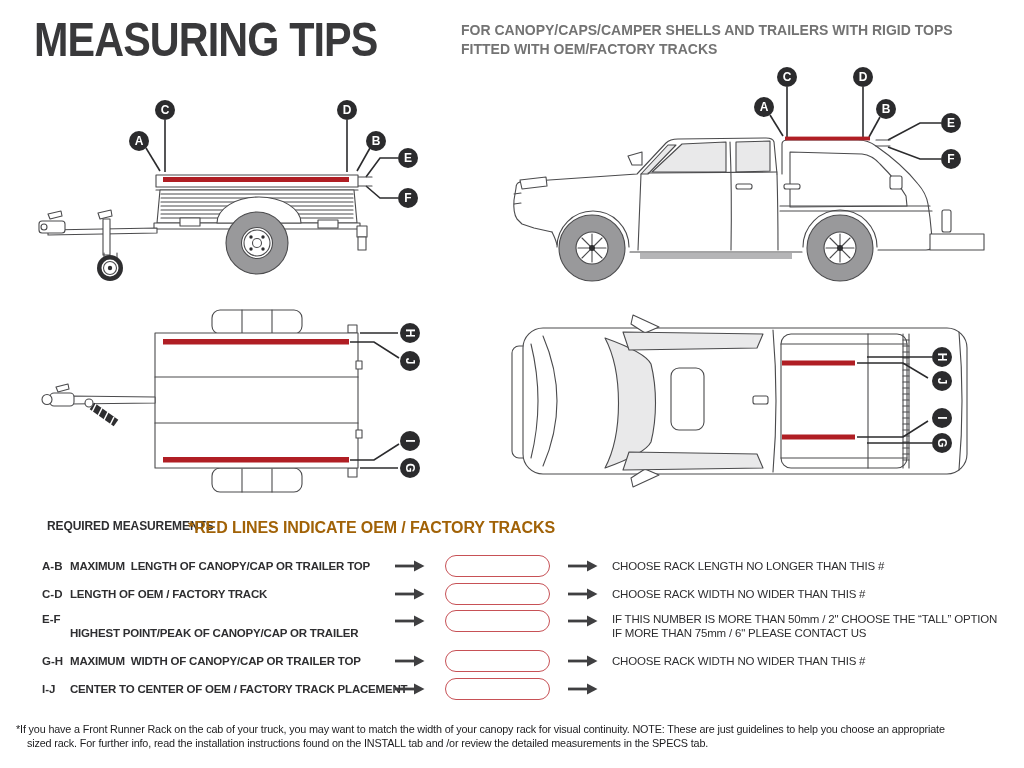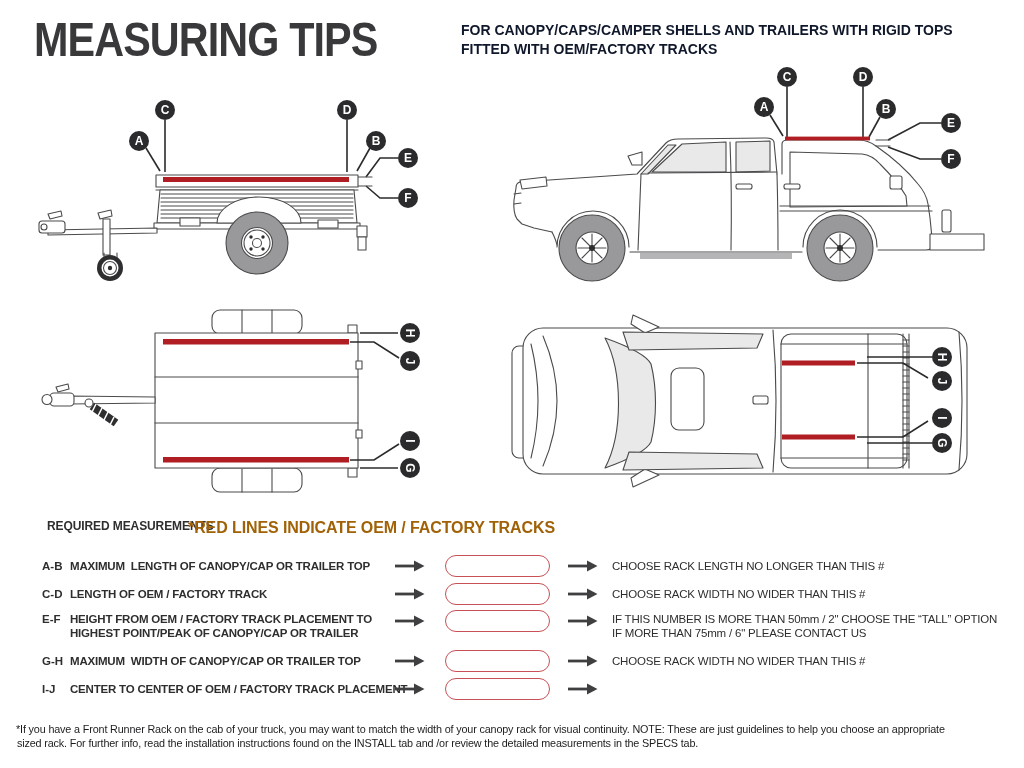--- a/index.html
+++ b/index.html
@@ -1,21 +1,21 @@
 <!DOCTYPE html>
 <html><head>
 <meta charset="utf-8">
 <style>
   html,body{margin:0;padding:0;background:#fff;}
   #page{position:relative;width:1024px;height:768px;background:#fff;overflow:hidden;
         font-family:"Liberation Sans",sans-serif;color:#3A3A3C;}
   .abs{position:absolute;}
   #title{left:34px;top:12px;font-size:48px;font-weight:bold;letter-spacing:-1px;
          transform:scaleX(0.86);transform-origin:left top;color:#39393B;white-space:pre;}
-  #subtitle{left:461px;top:21px;font-size:14px;font-weight:bold;line-height:19px;color:#0f172a;white-space:pre;}
+  #subtitle{left:461px;top:21px;font-size:14px;font-weight:bold;line-height:19px;color:#737373;white-space:pre;}
   svg{position:absolute;overflow:visible;}
   .ln{stroke:#4B4B4D;stroke-width:1.1;fill:none;stroke-linejoin:round;stroke-linecap:round;}
   .lead{stroke:#2B2B2D;stroke-width:1.6;fill:none;}
   .wh{fill:#fff;}
   .glass{fill:#E9E9EA;}
   .tire{fill:#99999B;}
   .dark2{fill:#2E2E30;}
   .red{fill:#B01E24;stroke:none;}
   .badge circle{fill:#2B2B2D;stroke:none;}
   .badge text{fill:#fff;font-family:"Liberation Sans",sans-serif;font-size:12px;font-weight:bold;text-anchor:middle;}
@@ -26,21 +26,21 @@
   .mdesc{position:absolute;left:70px;font-size:11.5px;font-weight:bold;line-height:22px;white-space:pre;color:#2E2E30;letter-spacing:-0.2px;}
   .mout{position:absolute;left:612px;font-size:11.5px;font-weight:normal;line-height:22px;white-space:pre;color:#2E2E30;letter-spacing:-0.2px;}
   .l1{line-height:13px;top:3px;}
   .l2{line-height:13px;top:17px;}
   .oval{position:absolute;left:445px;top:0;width:105px;height:22px;border:1.6px solid #C75156;
         border-radius:12px;background:#fff;box-sizing:border-box;text-align:center;font-size:11px;line-height:19px;}
   .arr{top:5px;}
   .arr line{stroke:#3F3F41;stroke-width:2.8;}
   .arr polygon{fill:#3F3F41;}
   #footnote{left:16px;top:722px;font-size:10.8px;line-height:14px;color:#1C1C1E;letter-spacing:-0.15px;white-space:pre;}
-  #footnote .fl2{margin-left:1px;}
+  #footnote .fl2{margin-left:11px;}
 </style>
 </head>
 <body>
 
 <div id="page">
 
   <div id="title" class="abs">MEASURING TIPS</div>
   <div id="subtitle" class="abs"><span>FOR CANOPY/CAPS/CAMPER SHELLS AND TRAILERS WITH RIGID TOPS</span><br><span>FITTED WITH OEM/FACTORY TRACKS</span></div>
 
   <svg class="abs" style="left:20px;top:80px" width="420" height="220" viewBox="0 0 420 220">
@@ -376,21 +376,20 @@
       <span></span></div>
     <svg class="arr" style="left:568px" width="30" height="12" viewBox="0 0 30 12">
       <line x1="0" y1="6" x2="19" y2="6"></line>
         <polygon points="19,0.5 29.5,6 19,11.5"></polygon>
       </svg>
     <span class="mout">CHOOSE RACK WIDTH NO WIDER THAN THIS #</span>
   </div>
 
   <div class="mrow" style="top:610px;height:36px">
     <span class="mid l1">E-F</span>
-    <span class="mdesc l1">HEIGHT FROM OEM / FACTORY TRACK PLACEMENT TO</span>
     <span class="mdesc l2">HIGHEST POINT/PEAK OF CANOPY/CAP OR TRAILER</span>
     <svg class="arr" style="left:395px" width="30" height="12" viewBox="0 0 30 12">
       <line x1="0" y1="6" x2="19" y2="6"></line>
         <polygon points="19,0.5 29.5,6 19,11.5"></polygon>
       </svg>
     <div class="oval">
       <span></span></div>
     <svg class="arr" style="left:568px" width="30" height="12" viewBox="0 0 30 12">
       <line x1="0" y1="6" x2="19" y2="6"></line>
         <polygon points="19,0.5 29.5,6 19,11.5"></polygon>

